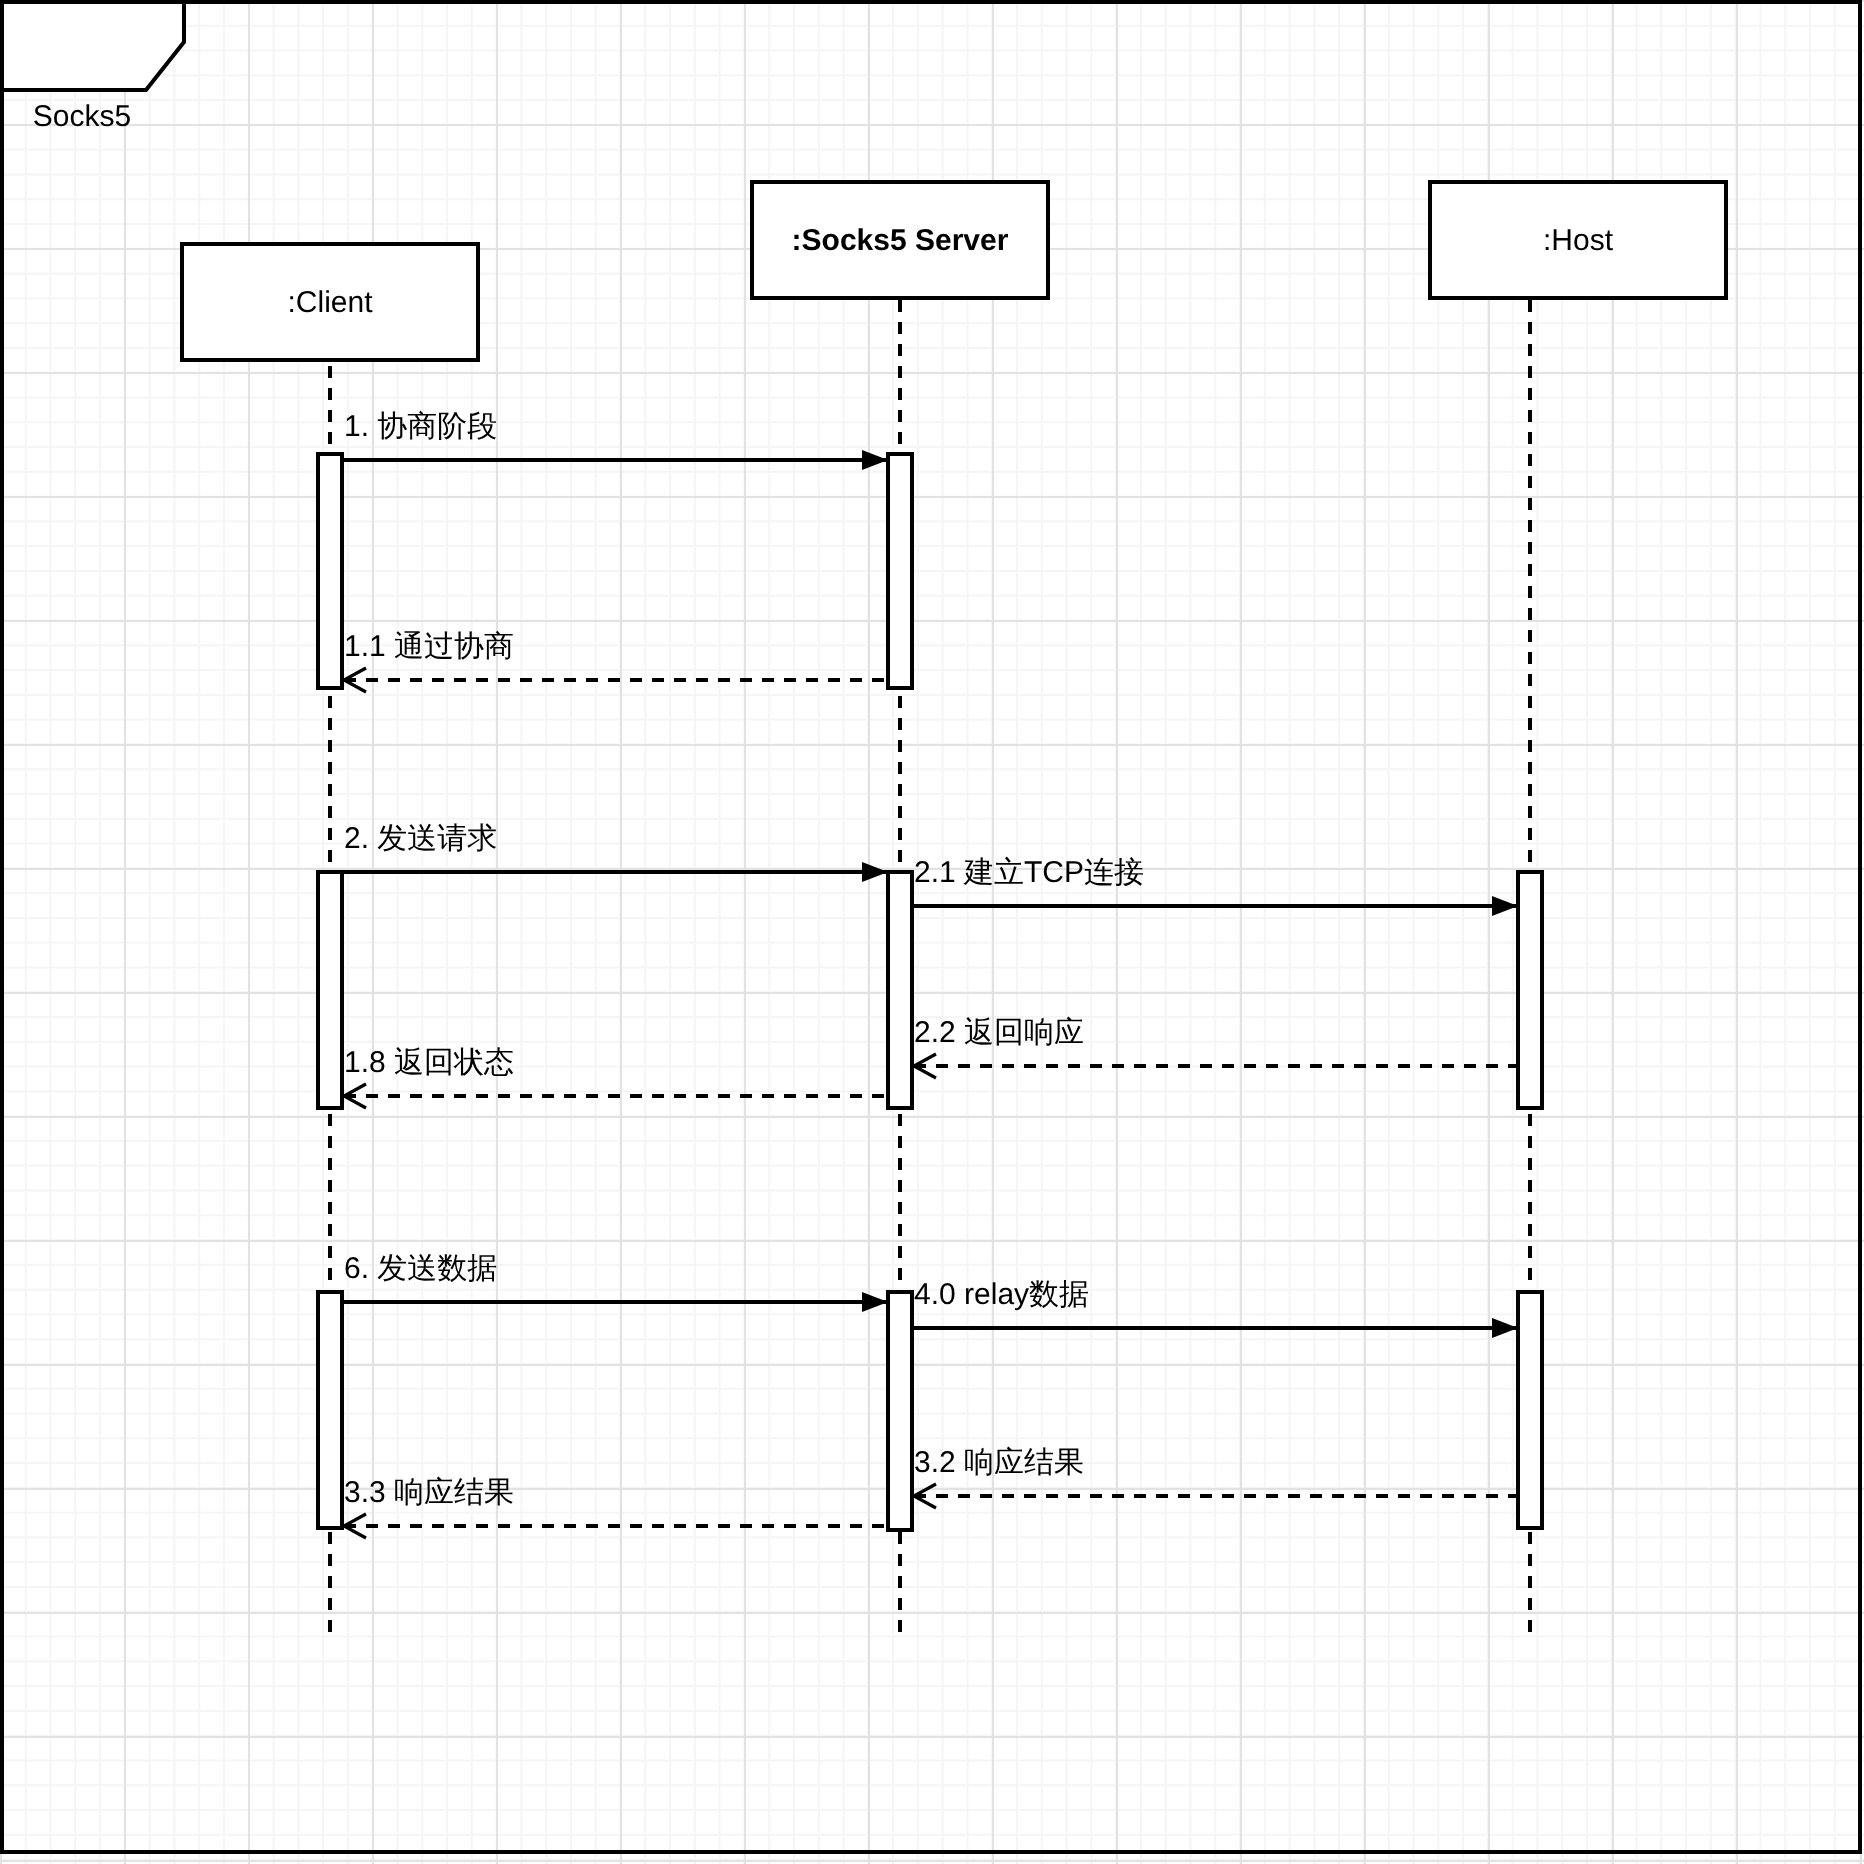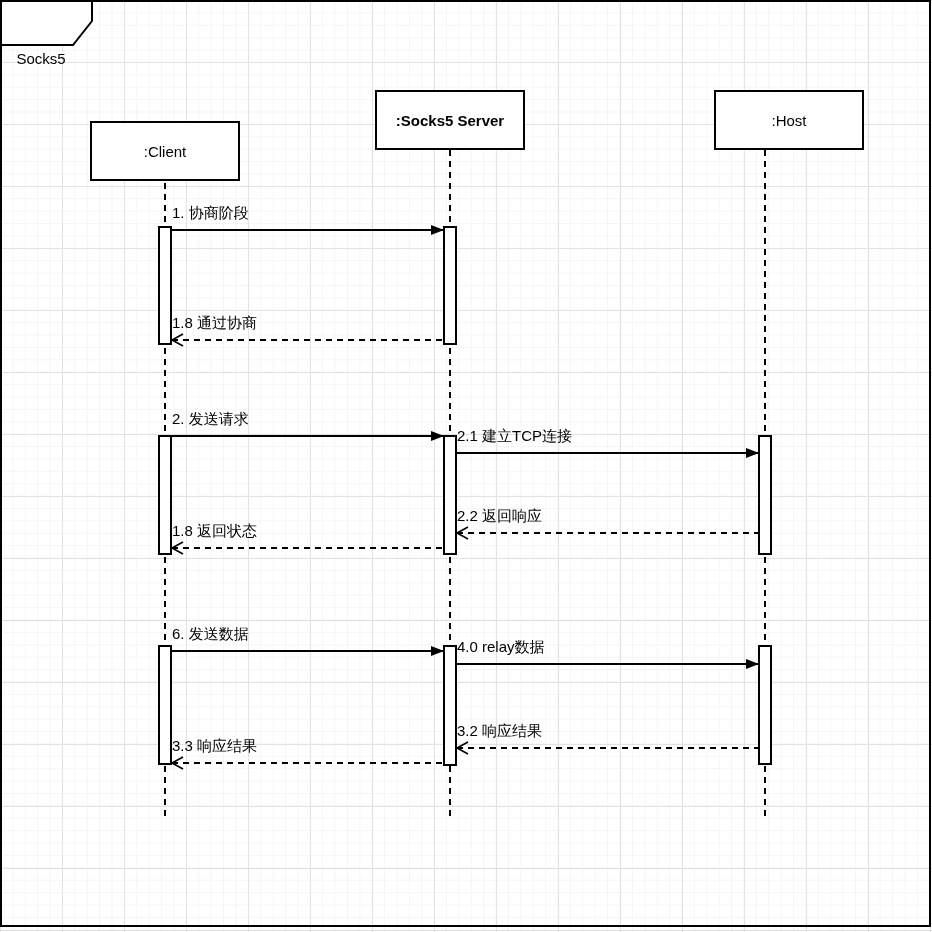--- a/index.html
+++ b/index.html
@@ -118,21 +118,21 @@
   <div class="activation" style="left:443px; top:645px; height:121px;"></div>
   <div class="activation" style="left:758px; top:645px; height:120px;"></div>
 
   <div class="msg" style="left:172px; top:229px; width:271px;">
     <div class="msg-label">1. 协商阶段</div>
     <div class="msg-line solid"></div>
     <div class="arrow-filled-right"></div>
   </div>
 
   <div class="msg" style="left:172px; top:339px; width:271px;">
-    <div class="msg-label">1.8 通过协商</div>
+    <div class="msg-label">1.1 通过协商</div>
     <div class="msg-line dashed"></div>
     <svg class="arrow-open-left" width="16" height="14">
       <path d="M13 1 L2 7 L13 13" fill="none" stroke="#000" stroke-width="1.6"></path>
     </svg>
   </div>
 
   <div class="msg" style="left:172px; top:435px; width:271px;">
     <div class="msg-label">2. 发送请求</div>
     <div class="msg-line solid"></div>
     <div class="arrow-filled-right"></div>

